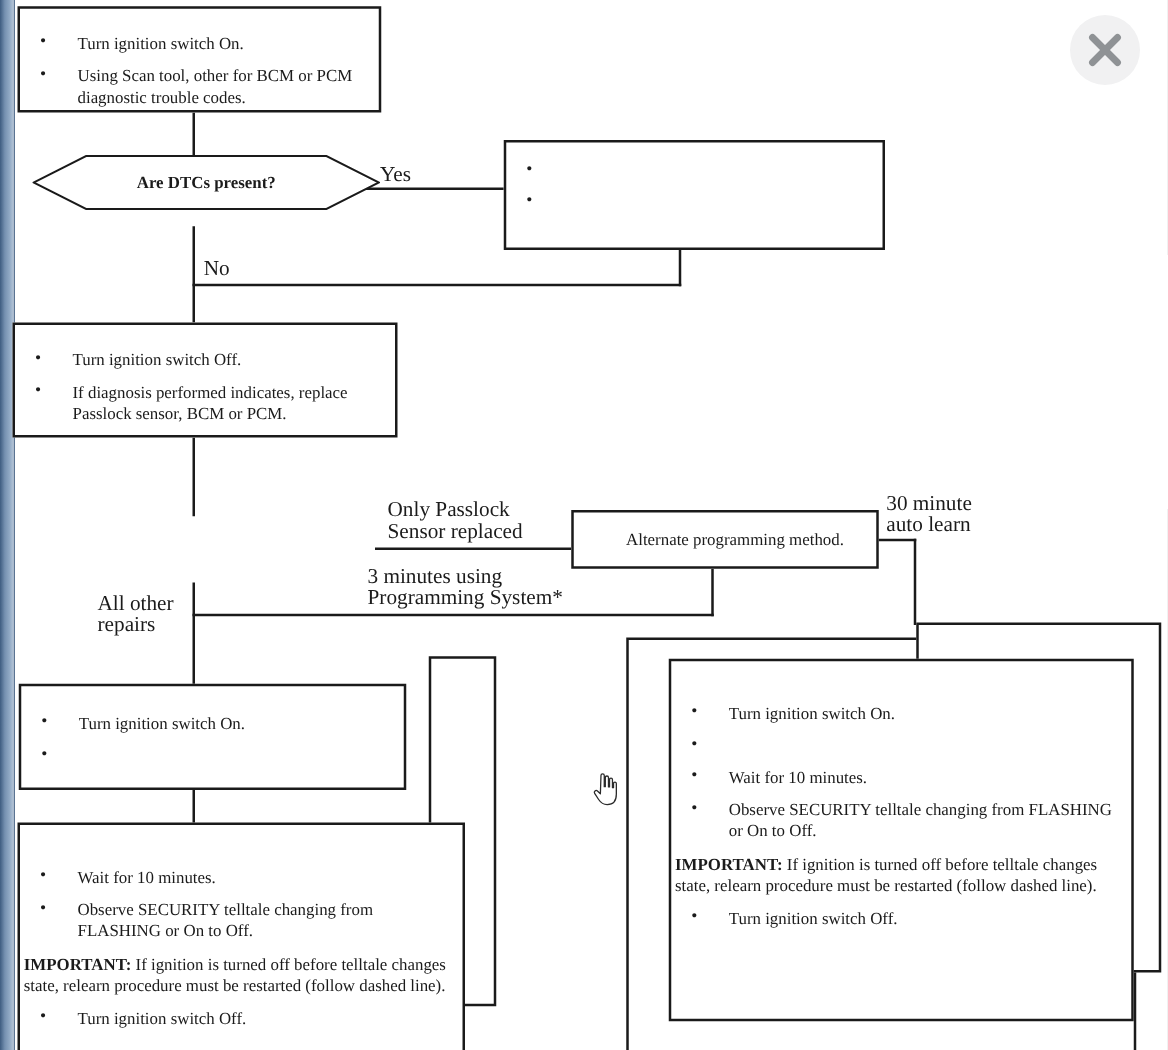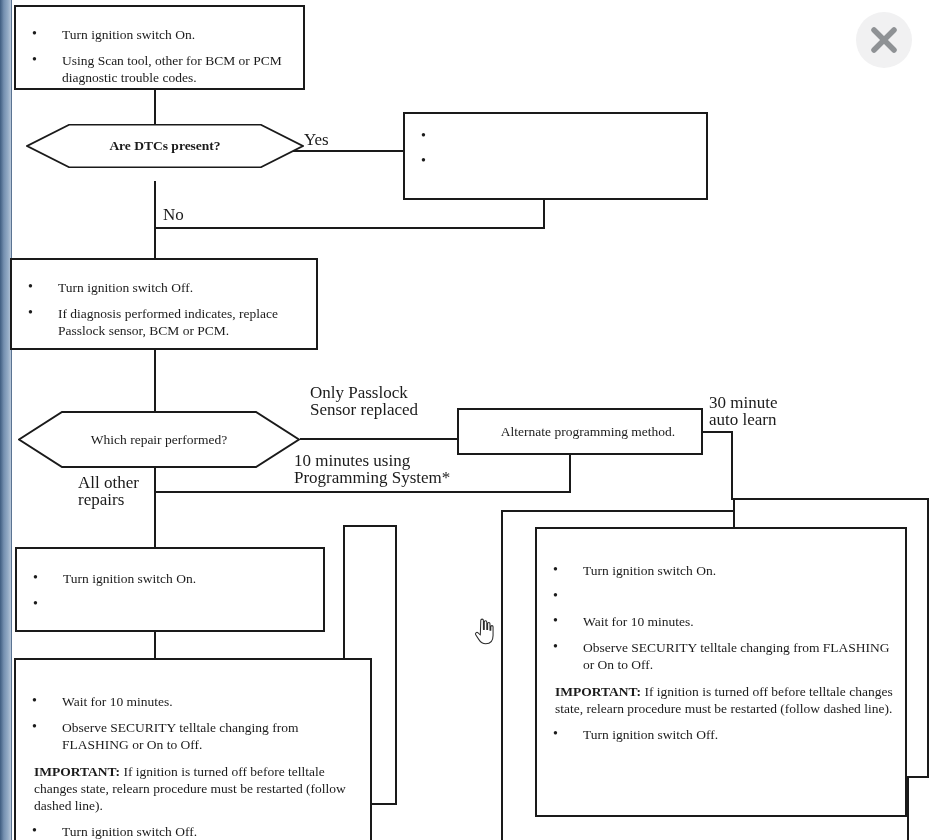--- a/index.html
+++ b/index.html
@@ -13,21 +13,21 @@
     border-right:1px solid #5a7392;
   }
   .line{position:absolute;background:#1a1a1a;}
   .fbox{
     position:absolute;background:#ffffff;border:2px solid #1a1a1a;box-sizing:border-box;
   }
   .bullets{padding-top:10px;}
   .bitem{display:flex;margin-top:9px;padding:0 8px 0 16px;font-size:13.5px;line-height:17px;}
   .bdot{flex:0 0 30px;font-size:14px;line-height:16px;}
   .btxt{flex:1;}
-  .impara{padding:10px 10px 0 18px;font-size:13.5px;line-height:17px;}
+  .impara{padding:10px 10px 0 3px;font-size:13.5px;line-height:17px;}
   .impara b{font-weight:bold;}
   .hexwrap{position:absolute;}
   .hexwrap svg{position:absolute;left:0;top:0;width:100%;height:100%;}
   .hexlabel{
     position:absolute;left:0;top:0;width:100%;height:100%;
     display:flex;align-items:center;justify-content:center;
     font-size:13.5px;
   }
   .lbl{position:absolute;font-size:17px;line-height:17px;white-space:pre-line;}
   .center-box{display:flex;align-items:center;justify-content:center;font-size:13.5px;}
@@ -97,29 +97,23 @@
     <div class="bitem">
       <span class="bdot">•</span>
       <span class="btxt">Turn ignition switch Off.</span>
     </div>
     <div class="bitem">
       <span class="bdot">•</span>
       <span class="btxt">If diagnosis performed indicates, replace Passlock sensor, BCM or PCM.</span>
     </div>
   </div>
 
-  <div class="hexwrap" style="left:18px;top:411px;width:282px;height:57px;">
-    <svg viewBox="0 0 282 57" preserveAspectRatio="none">
-      <polygon points="1,28.5 44,1 238,1 281,28.5 238,56 44,56" fill="#ffffff" stroke="#1a1a1a" stroke-width="2"></polygon>
-    </svg>
-    <div class="hexlabel">Which repair performed?</div>
-  </div>
-  <div class="lbl" style="left:310px;top:384px;">Only Passlock
+  <div class="lbl" style="left:310px;top:399px;">Only Passlock
 Sensor replaced</div>
-  <div class="lbl" style="left:294px;top:452px;">10 minutes using
+  <div class="lbl" style="left:294px;top:452px;">3 minutes using
 Programming System*</div>
   <div class="lbl" style="left:78px;top:474px;">All other
 repairs</div>
   <div class="lbl" style="left:709px;top:394px;">30 minute
 auto learn</div>
 
   <div class="fbox center-box" style="left:457px;top:408px;width:246px;height:47px;padding-left:16px;">
     <span>Alternate programming method.</span>
   </div>
 

